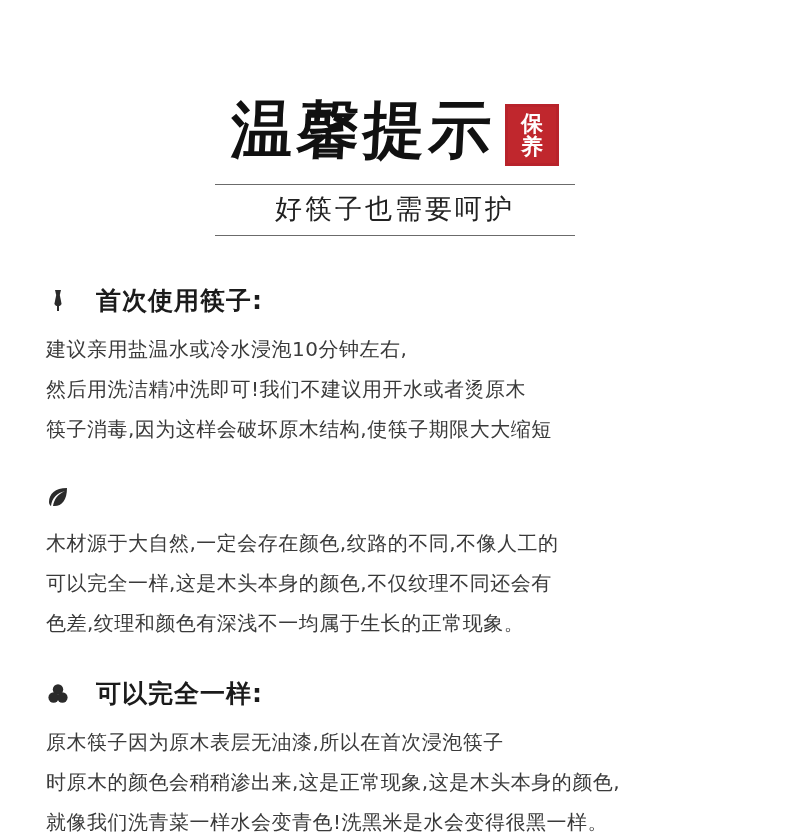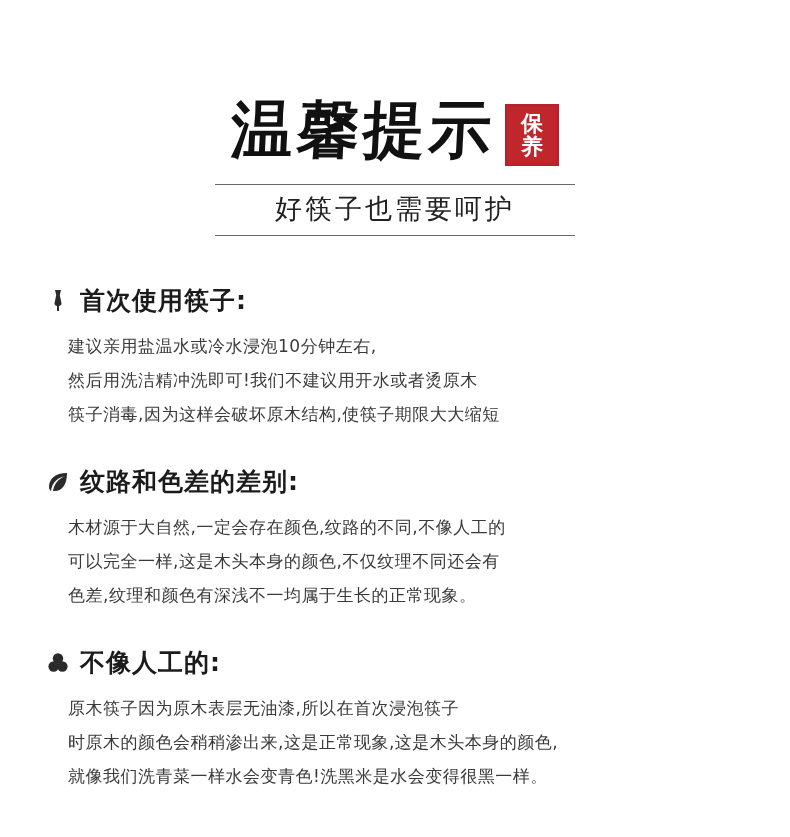--- a/index.html
+++ b/index.html
@@ -83,48 +83,47 @@
 
   
   .sections {
     margin-top: 48px;
     padding: 0 40px 0 44px;
   }
   .section { margin-bottom: 34px; }
   .sec-head {
     display: flex;
     align-items: center;
-    gap: 8px;
+    gap: 24px;
     margin-bottom: 12px;
     text-align: center;
   }
   .sec-icon {
     width: 28px;
     height: 28px;
     flex: 0 0 28px;
     display: flex;
     align-items: center;
     justify-content: center;
   }
   .sec-title {
     font-family: "DejaVu Sans", "Liberation Sans", sans-serif;
     font-size: 25px;
     font-weight: 700;
     color: #1b1b1b;
     letter-spacing: 1px;
   }
   .sec-body {
     font-family: "DejaVu Sans", "Liberation Sans", sans-serif;
-    font-size: 17px;
+    font-size: 20px;
     line-height: 2.0;
     color: #3a3a3a;
     letter-spacing: 0.5px;
     padding-left: 2px;
     white-space: pre-line;
-    margin-left: 22px;
   }
 </style>
 </head>
 <body>
 
 <div class="page">
 
   <div class="header">
     <div class="title-row">
       <h1 class="main-title">温馨提示</h1>
@@ -159,37 +158,36 @@
 筷子消毒,因为这样会破坏原木结构,使筷子期限大大缩短</div>
     </div>
 
     <div class="section">
       <div class="sec-head">
         <span class="sec-icon">
           <svg width="26" height="26" viewBox="0 0 26 26" aria-hidden="true">
             <path d="M22 4 C10 4 4 10 4 18 c0 2 1 3.5 2 4 C7 14 12 9 20 7 C13 10 9 15 8 22 c8 1 14 -5 14 -18 z" fill="#2b2b2b"></path>
           </svg>
         </span>
-        <span class="sec-title">纹路和色差的差别:</span>
       </div>
       <div class="sec-body">木材源于大自然,一定会存在颜色,纹路的不同,不像人工的
 可以完全一样,这是木头本身的颜色,不仅纹理不同还会有
 色差,纹理和颜色有深浅不一均属于生长的正常现象。</div>
     </div>
 
     <div class="section">
       <div class="sec-head">
         <span class="sec-icon">
           <svg width="26" height="26" viewBox="0 0 26 26" aria-hidden="true">
             <circle cx="13" cy="8.5" r="5.2" fill="#2b2b2b"></circle>
             <circle cx="8.6" cy="16.5" r="5.2" fill="#2b2b2b"></circle>
             <circle cx="17.4" cy="16.5" r="5.2" fill="#2b2b2b"></circle>
           </svg>
         </span>
-        <span class="sec-title">不像人工的:</span>
+        <span class="sec-title">可以完全一样:</span>
       </div>
       <div class="sec-body">原木筷子因为原木表层无油漆,所以在首次浸泡筷子
 时原木的颜色会稍稍渗出来,这是正常现象,这是木头本身的颜色,
 就像我们洗青菜一样水会变青色!洗黑米是水会变得很黑一样。</div>
     </div>
 
   </div>
 </div>
 
 </body></html>

